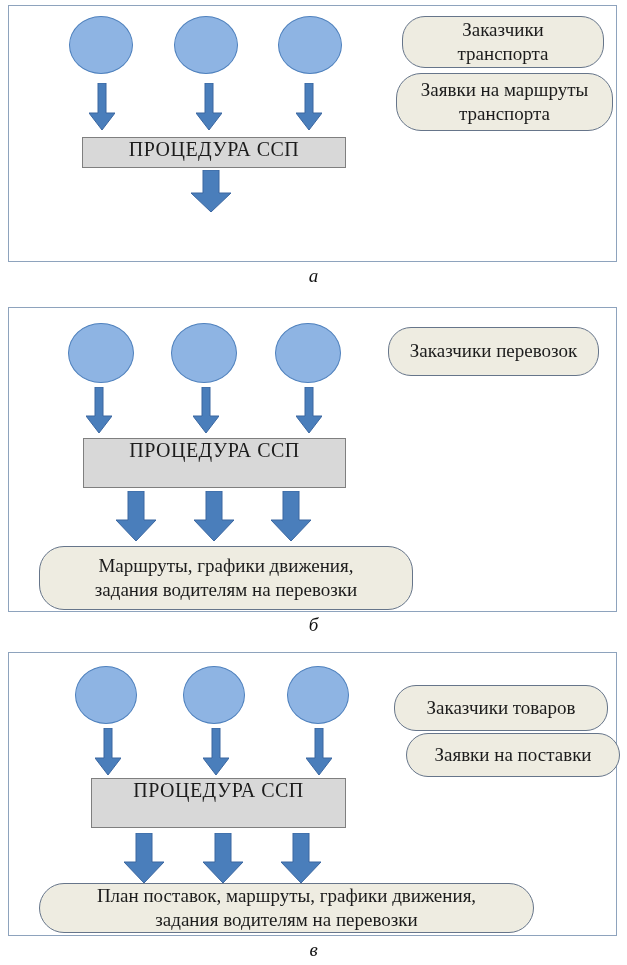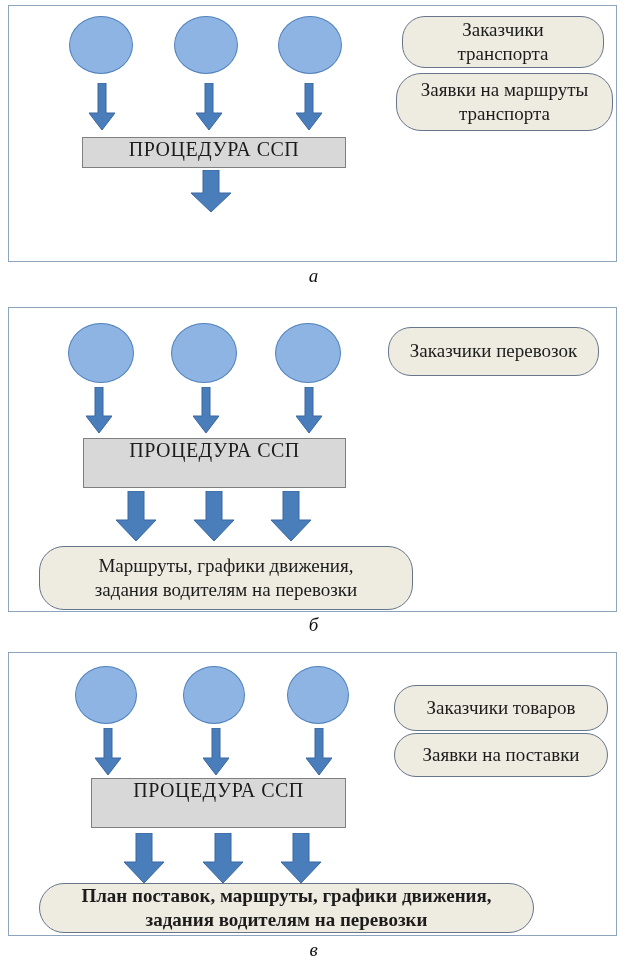--- a/index.html
+++ b/index.html
@@ -170,25 +170,25 @@
     <svg width="40" height="50" viewBox="0 0 40 50">
         <polygon points="12,0 28,0 28,29 40,29 20,50 0,29 12,29"></polygon>
       </svg>
   </div>
   <div class="arrow" style="left:272px;top:180px;">
     <svg width="40" height="50" viewBox="0 0 40 50">
         <polygon points="12,0 28,0 28,29 40,29 20,50 0,29 12,29"></polygon>
       </svg>
   </div>
 
-  <div class="note" style="left:30px;top:230px;width:495px;height:50px;border-radius:25px;font-weight:bold;">
+  <div class="note" style="left:30px;top:230px;width:495px;height:50px;border-radius:25px;">
     <span class="line">План поставок, маршруты, графики движения,</span>
     <span class="line">задания водителям на перевозки</span>
   </div>
 
   <div class="note" style="left:385px;top:32px;width:214px;height:46px;border-radius:22px;">
     <span class="line">Заказчики товаров</span>
   </div>
-  <div class="note" style="left:385px;top:80px;width:214px;height:44px;border-radius:22px;">
+  <div class="note" style="left:397px;top:80px;width:214px;height:44px;border-radius:22px;">
     <span class="line">Заявки на поставки</span>
   </div>
 </div>
 <div class="panel-label" style="top:939px;">в</div>
 
 </body></html>

